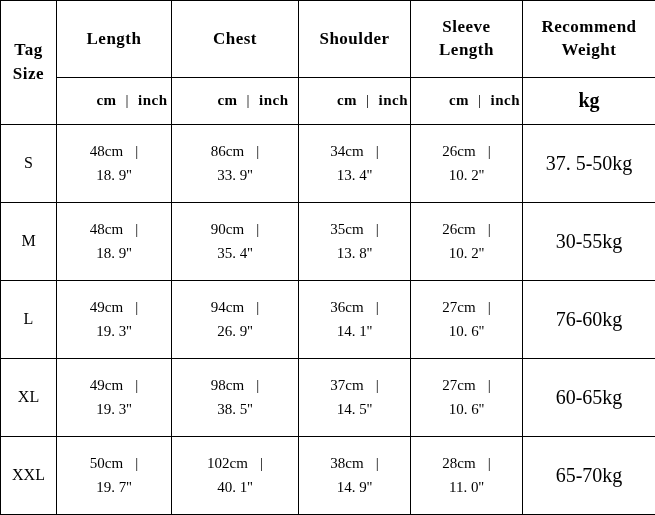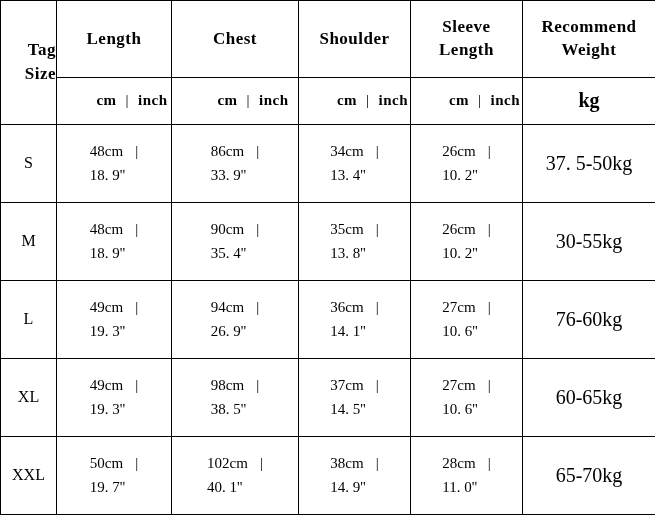--- a/index.html
+++ b/index.html
@@ -41,21 +41,21 @@
     line-height: 1.35;
   }
   .hdr-tag {
     font-size: 17px;
     font-weight: bold;
     letter-spacing: 0.5px;
     line-height: 1.45;
     padding-left: 8px;
     text-align: left;
   }
-  .hdr-tag .tag-line { display: block; text-align: right; }
+  .hdr-tag .tag-line { display: block; }
   .hdr-units {
     font-size: 15px;
     font-weight: bold;
     letter-spacing: 0.5px;
   }
   .unit-pair {
     display: inline-block;
     white-space: nowrap;
     margin-left: 36px;
   }
@@ -72,21 +72,21 @@
     font-size: 16px;
   }
   .meas-cell {
     font-size: 15px;
     line-height: 1.6;
     text-align: left;
     padding-left: 0;
   }
   .meas-inner {
     display: inline-block;
-    text-align: left;
+    text-align: center;
   }
   .meas-line1 {
     display: block;
     white-space: nowrap;
   }
   .meas-line1 .bar {
     display: inline-block;
     padding-left: 12px;
   }
   .meas-line2 {

